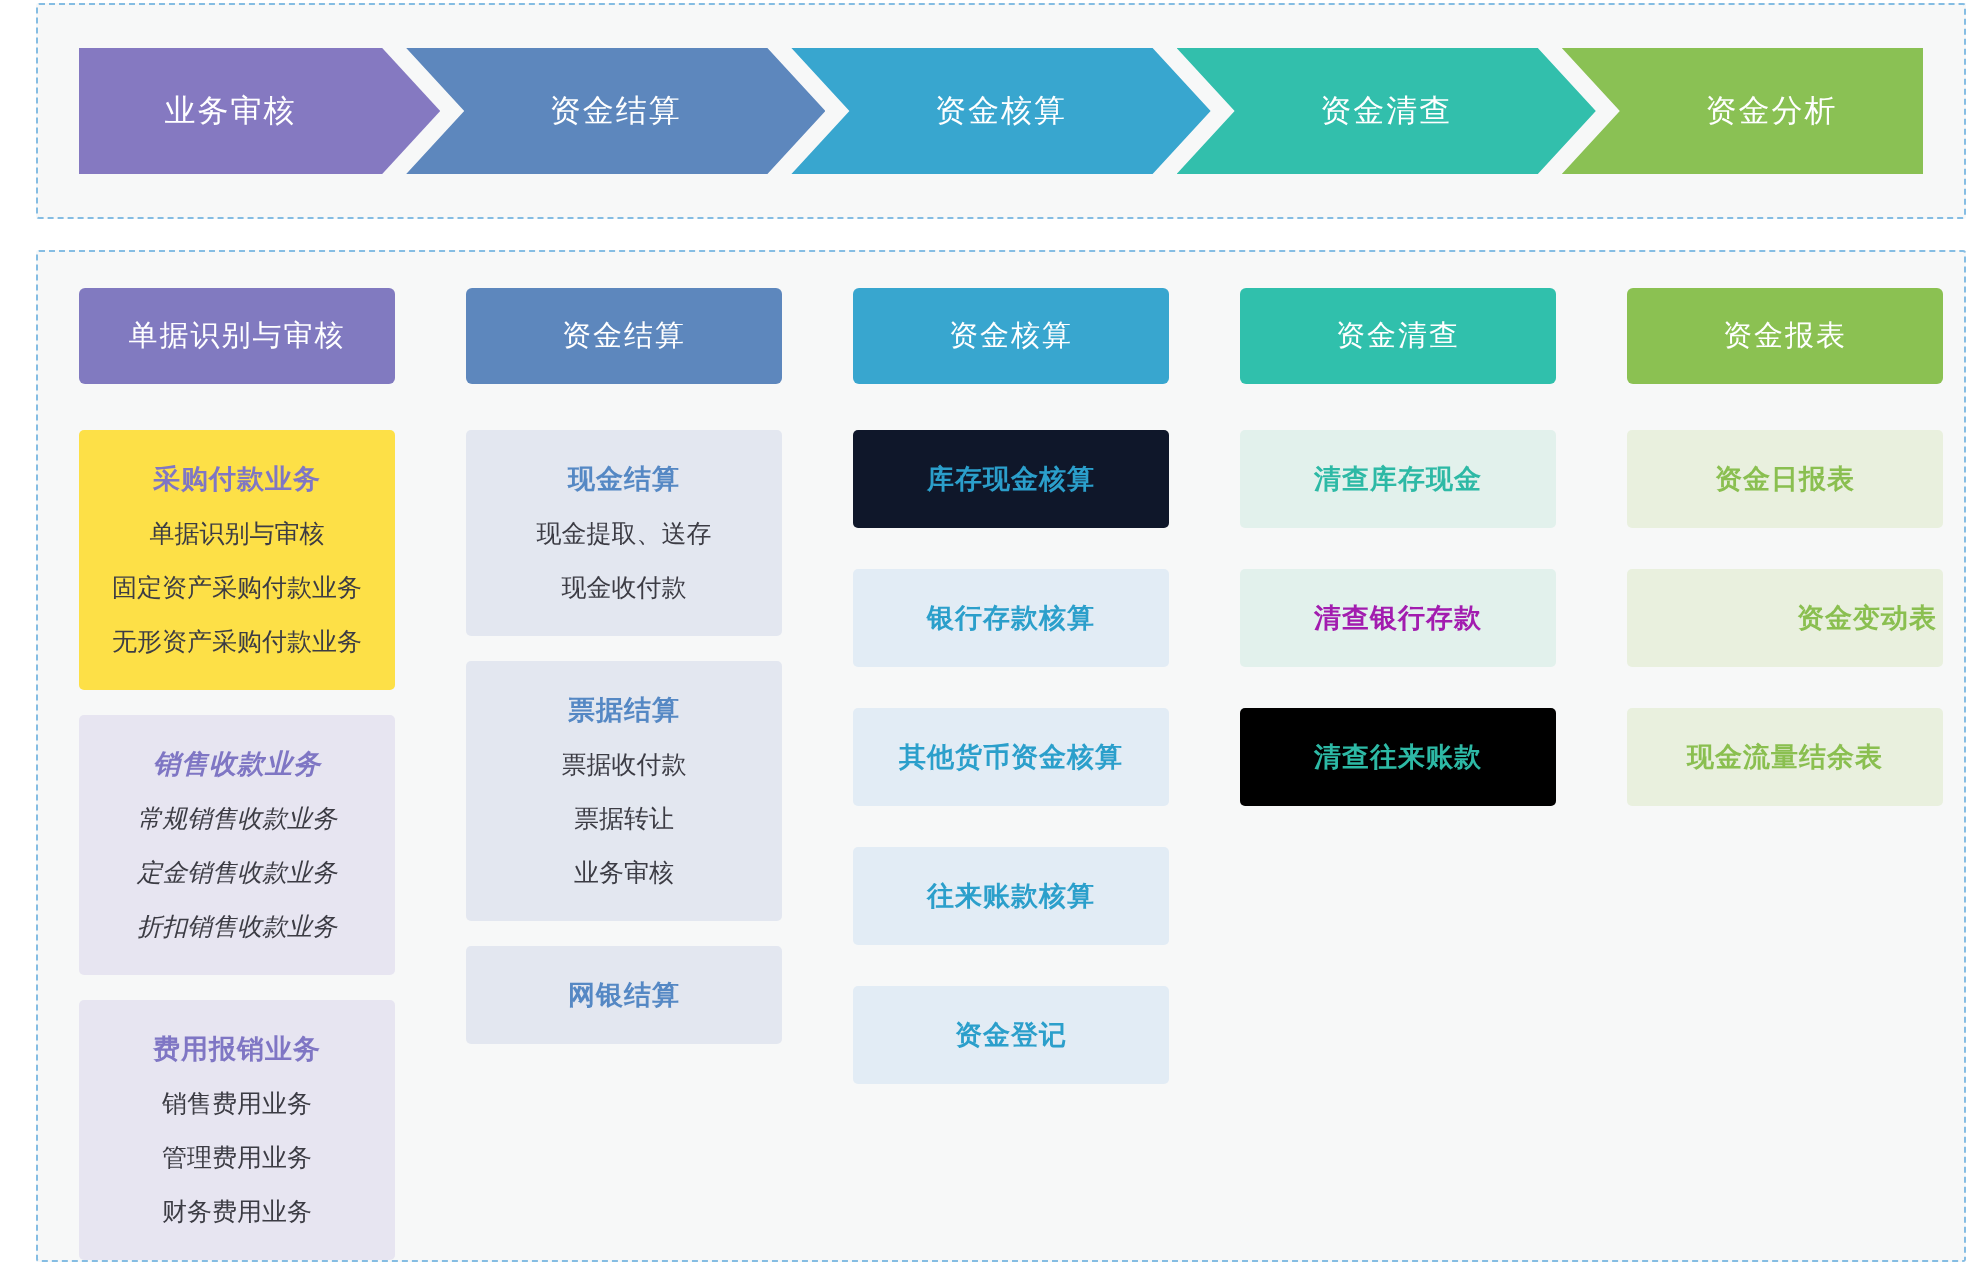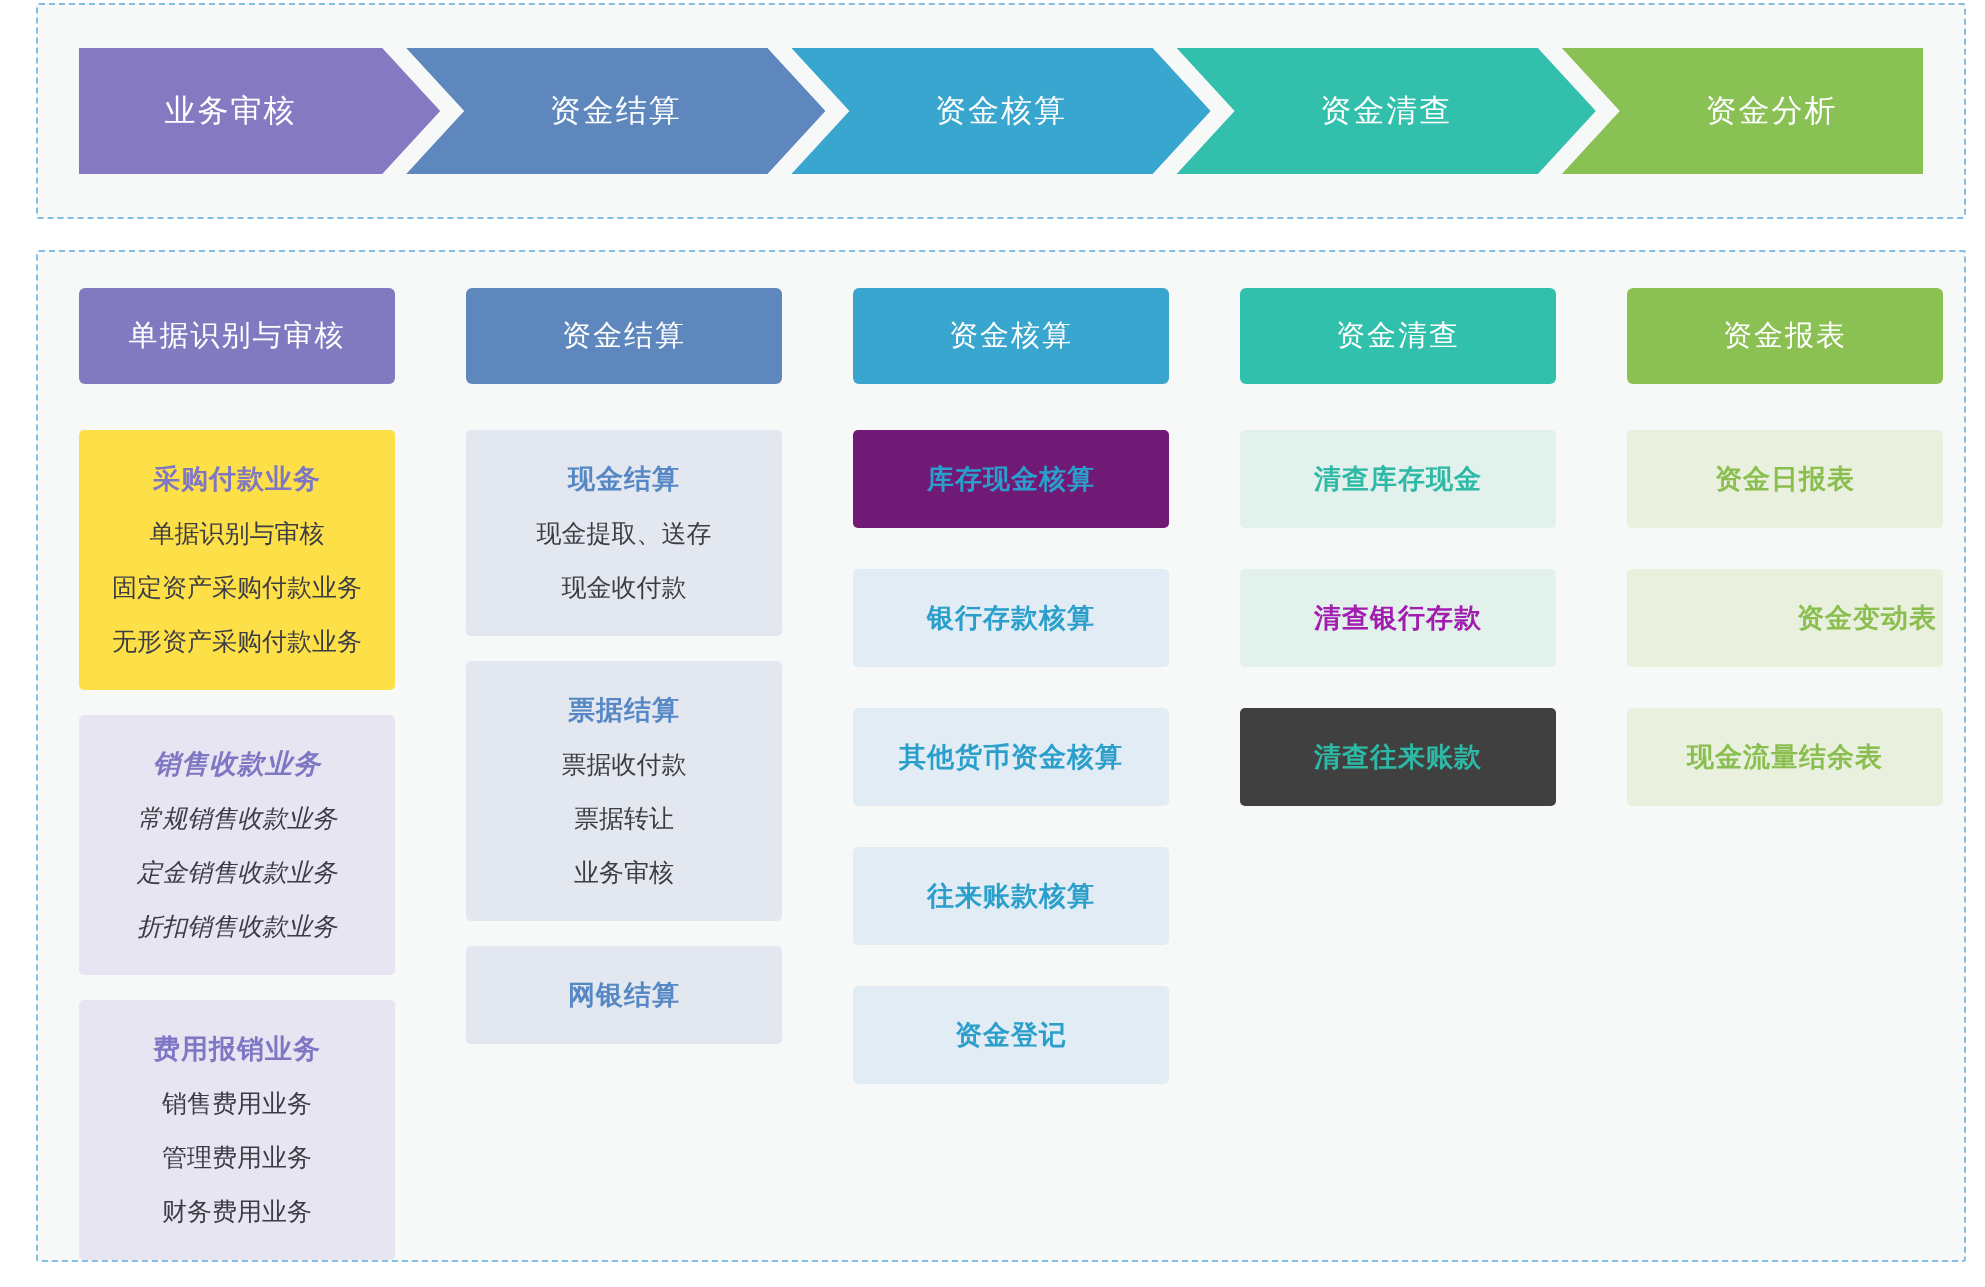--- a/index.html
+++ b/index.html
@@ -168,21 +168,21 @@
         </div>
         <div class="box single" style="background-color: rgb(227, 231, 240);">
           <div class="box-title" style="color: rgb(85, 136, 196);">网银结算</div>
         </div>
       </div>
 
       <div class="column">
         <div class="col-header" style="background-color: rgb(56, 166, 207);">
           <span>资金核算</span>
         </div>
-        <div class="box single" style="background-color: #701a75;">
+        <div class="box single" style="background-color: #0f172a;">
           <div class="box-title" style="color: rgb(43, 159, 203);">库存现金核算</div>
         </div>
         <div class="box single" style="background-color: rgb(226, 236, 245);">
           <div class="box-title" style="color: rgb(43, 159, 203);">银行存款核算</div>
         </div>
         <div class="box single" style="background-color: rgb(226, 236, 245);">
           <div class="box-title" style="color: rgb(43, 159, 203);">其他货币资金核算</div>
         </div>
         <div class="box single" style="background-color: rgb(226, 236, 245);">
           <div class="box-title" style="color: rgb(43, 159, 203);">往来账款核算</div>
@@ -195,21 +195,21 @@
       <div class="column">
         <div class="col-header" style="background-color: rgb(48, 192, 172);">
           <span>资金清查</span>
         </div>
         <div class="box single" style="background-color: rgb(226, 241, 236);">
           <div class="box-title" style="color: rgb(45, 185, 165);">清查库存现金</div>
         </div>
         <div class="box single" style="background-color: rgb(226, 241, 236);">
           <div class="box-title" style="color: #a21caf;">清查银行存款</div>
         </div>
-        <div class="box single" style="background-color: #404040;">
+        <div class="box single" style="background-color: #000000;">
           <div class="box-title" style="color: rgb(45, 185, 165);">清查往来账款</div>
         </div>
       </div>
 
       <div class="column">
         <div class="col-header" style="background-color: rgb(139, 193, 82);">
           <span>资金报表</span>
         </div>
         <div class="box single" style="background-color: rgb(233, 240, 222);">
           <div class="box-title" style="color: rgb(138, 191, 80);">资金日报表</div>

